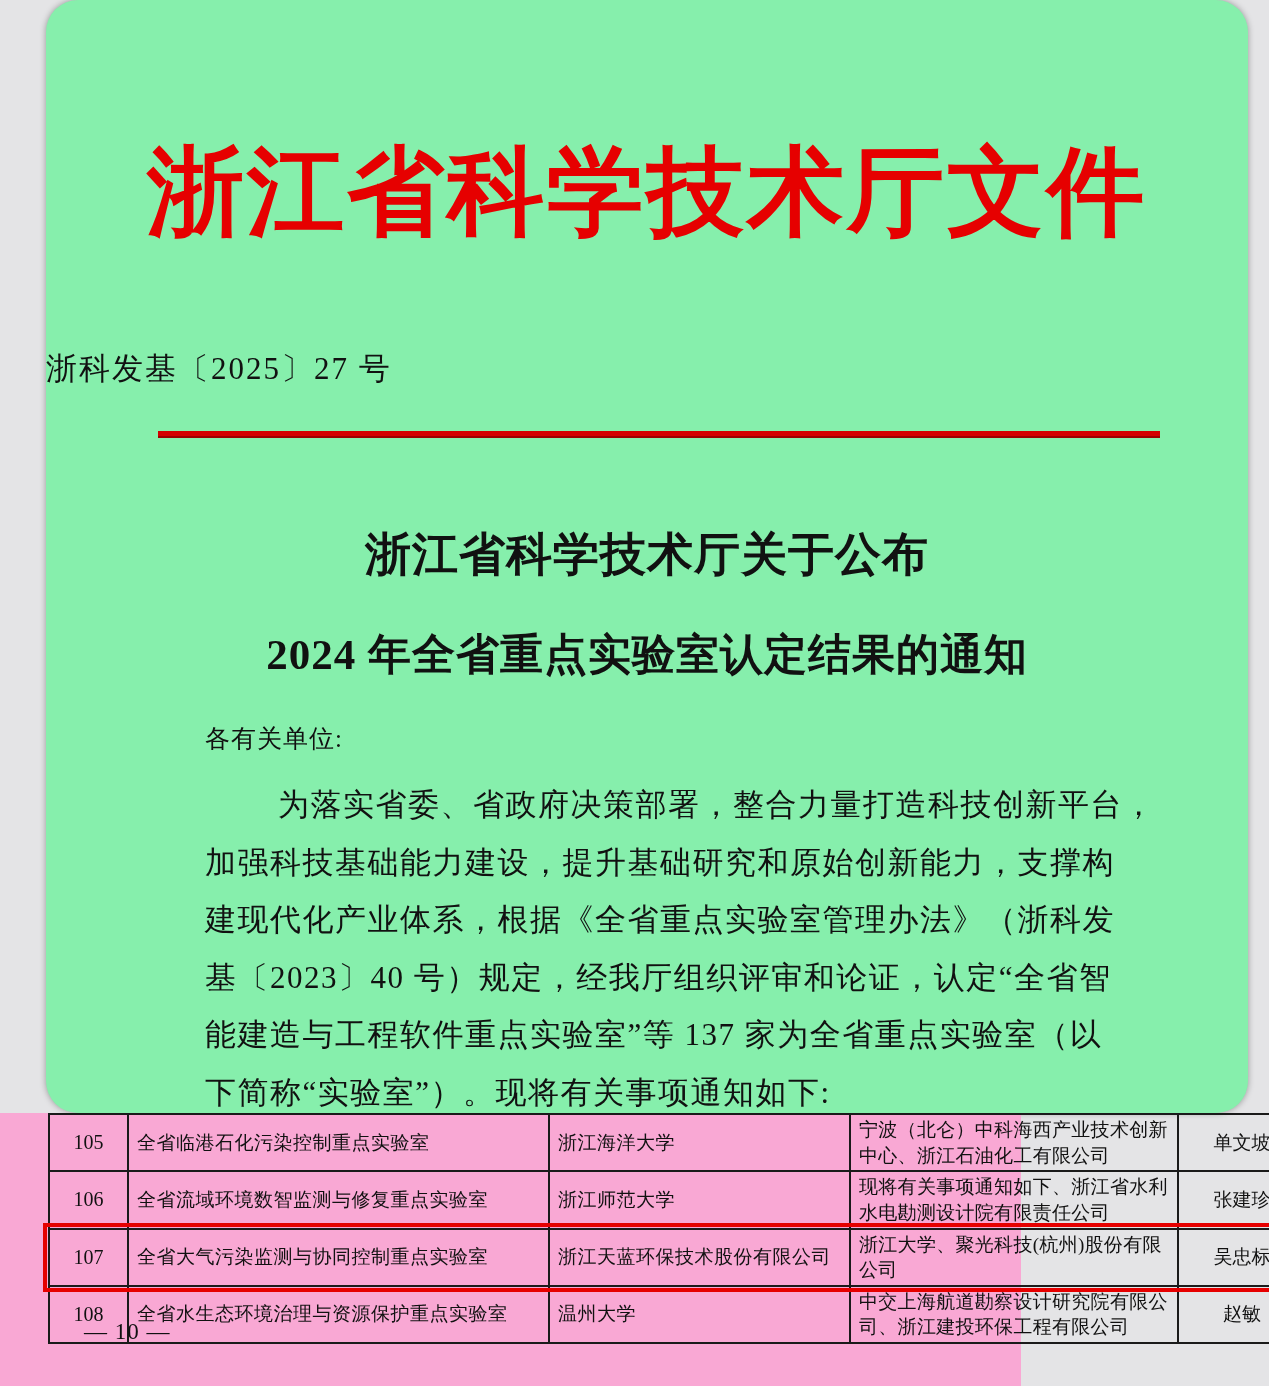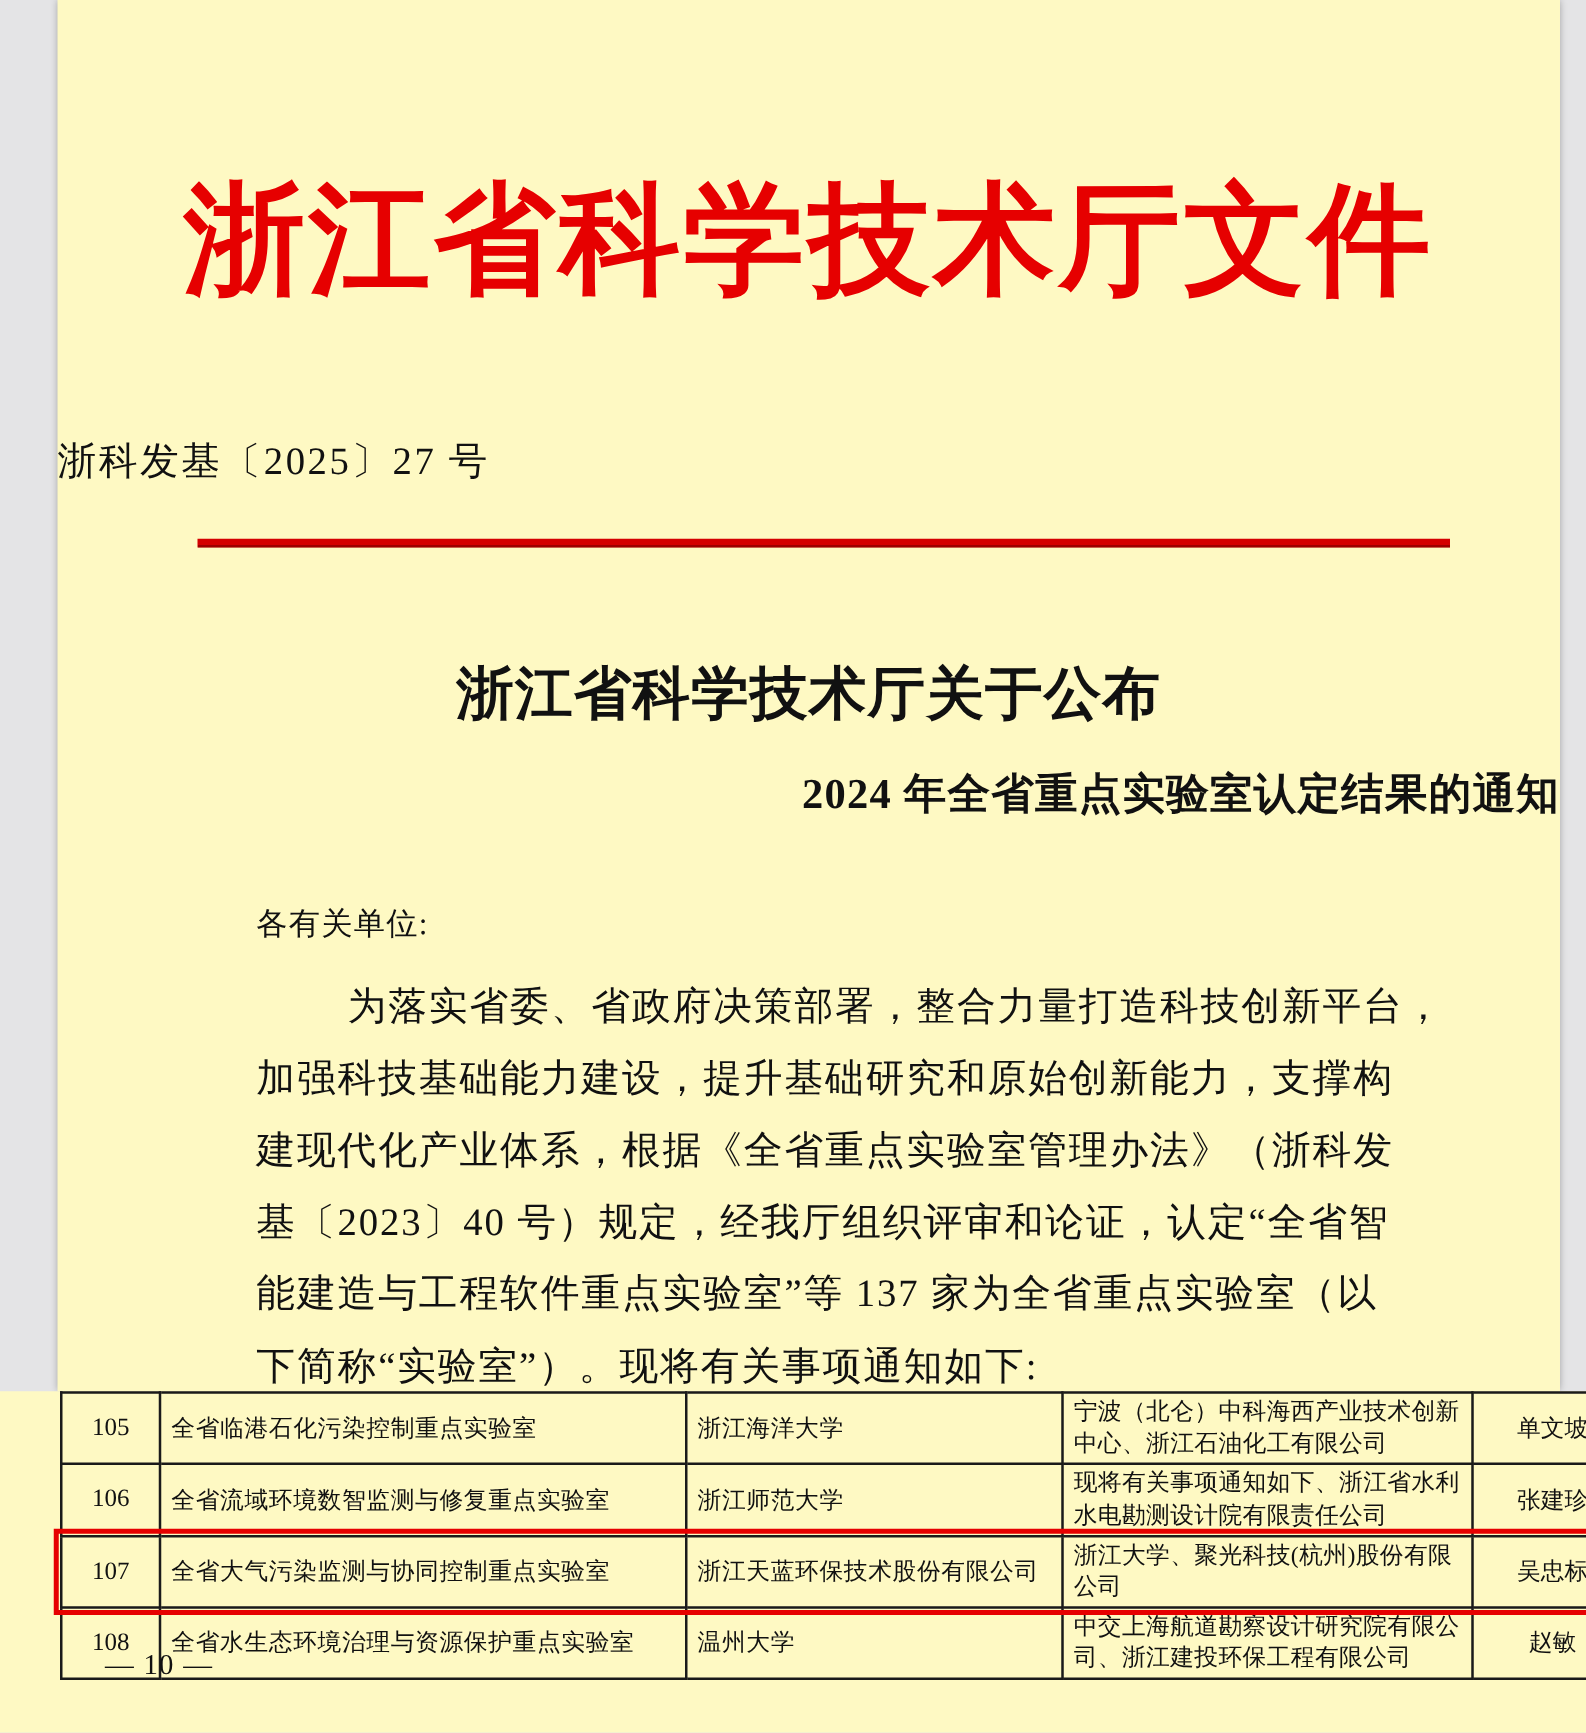--- a/index.html
+++ b/index.html
@@ -15,22 +15,23 @@
     background:var(--bg-gray);
     position:relative;
     overflow:hidden;
     font-family:"Liberation Serif","DejaVu Serif",serif;
     color:#111;
   }
   
   .page{
     position:absolute;left:46px;top:0;
     width:1202px;height:1113px;
-    background:#fef9c3;
+    background:#86efac;
     box-shadow:0 0 6px rgba(0,0,0,.35);
+    border-radius:32px;
   }
   .agency-title{
     position:absolute;top:128px;left:0;width:100%;
     text-align:center;
     font-size:97px;font-weight:900;
     letter-spacing:3px;
     color:var(--title-red);
     white-space:nowrap;
   }
   .doc-number{
@@ -43,42 +44,42 @@
     width:1002px;height:7px;
     background:var(--rule-red);
     box-shadow:inset 0 -2px 0 rgba(90,0,0,.45);
   }
   .subtitle-1{
     position:absolute;top:524px;left:0;width:100%;
     text-align:center;font-size:46px;font-weight:700;letter-spacing:1px;
     white-space:nowrap;
   }
   .subtitle-2{
-    position:absolute;top:612px;left:0;width:100%;
-    text-align:right;font-size:34px;font-weight:700;letter-spacing:1px;
+    position:absolute;top:626px;left:0;width:100%;
+    text-align:center;font-size:43px;font-weight:700;letter-spacing:1px;
     white-space:nowrap;
   }
   .salutation{
     position:absolute;top:722px;left:159px;
     font-size:25px;letter-spacing:1px;
   }
   .paragraph{
     position:absolute;top:776px;left:159px;width:940px;
   }
   .para-line{
     height:57.5px;line-height:57.5px;
     font-size:31px;letter-spacing:1.5px;
     white-space:nowrap;
   }
   .para-line.first{padding-left:73px;}
   
   .bottom-strip{
     position:absolute;left:0;top:1113px;
-    width:1269px;height:273px;
-    background:#fef9c3;
+    width:1021px;height:273px;
+    background:#f9a8d4;
   }
   table.lab-table{
     position:absolute;left:48px;top:0;
     width:1167px;
     border-collapse:collapse;
     table-layout:fixed;
     font-size:19px;
   }
   table.lab-table td{
     border:2px solid var(--border-dark);

